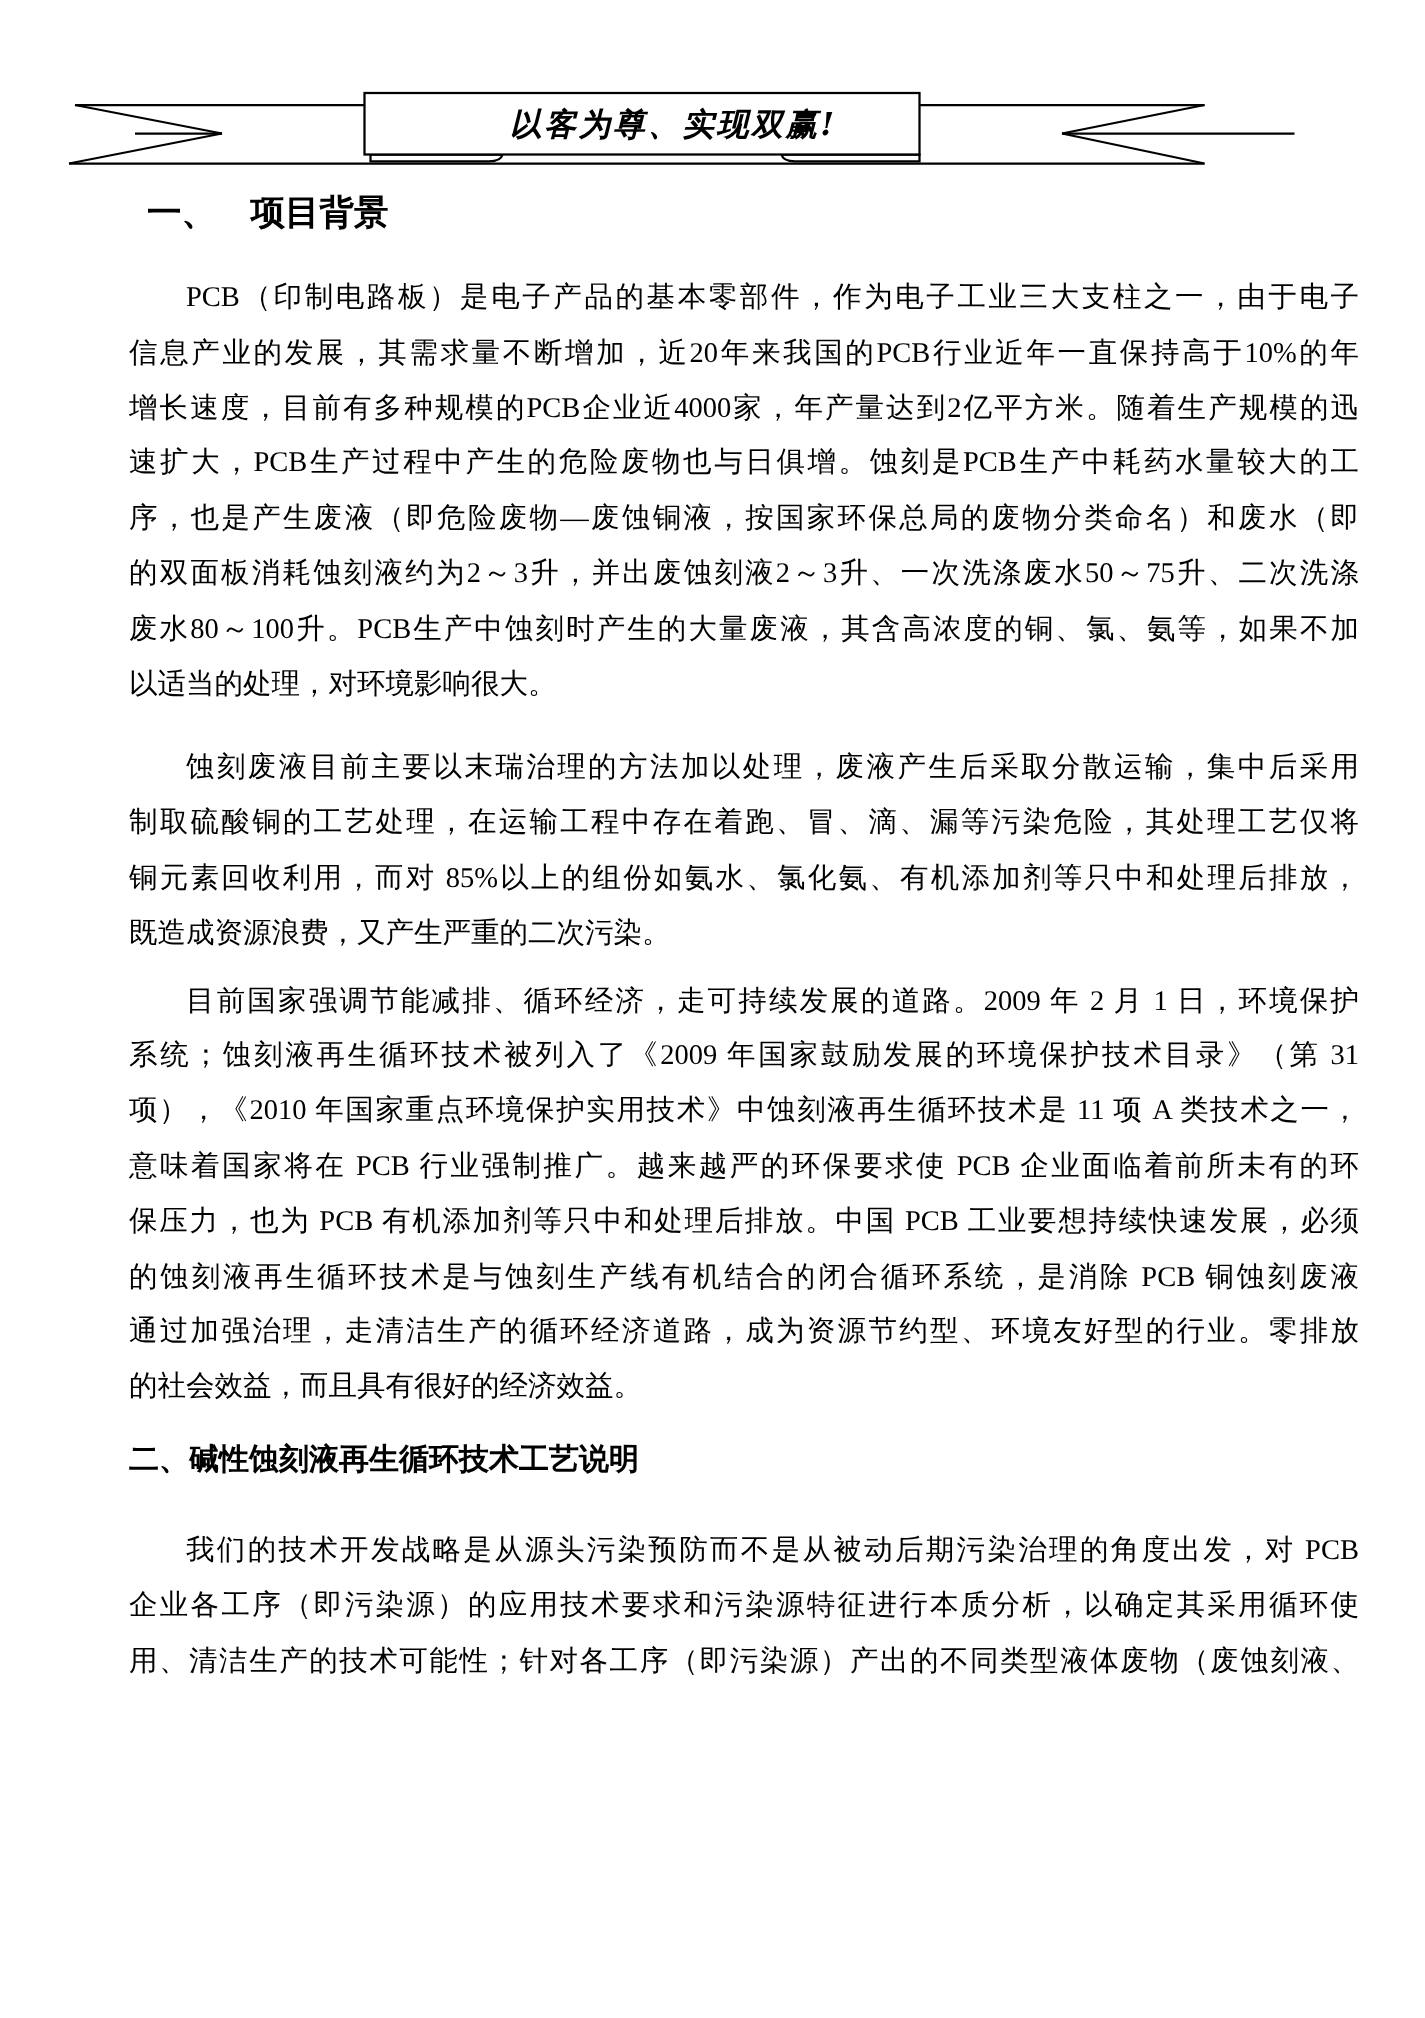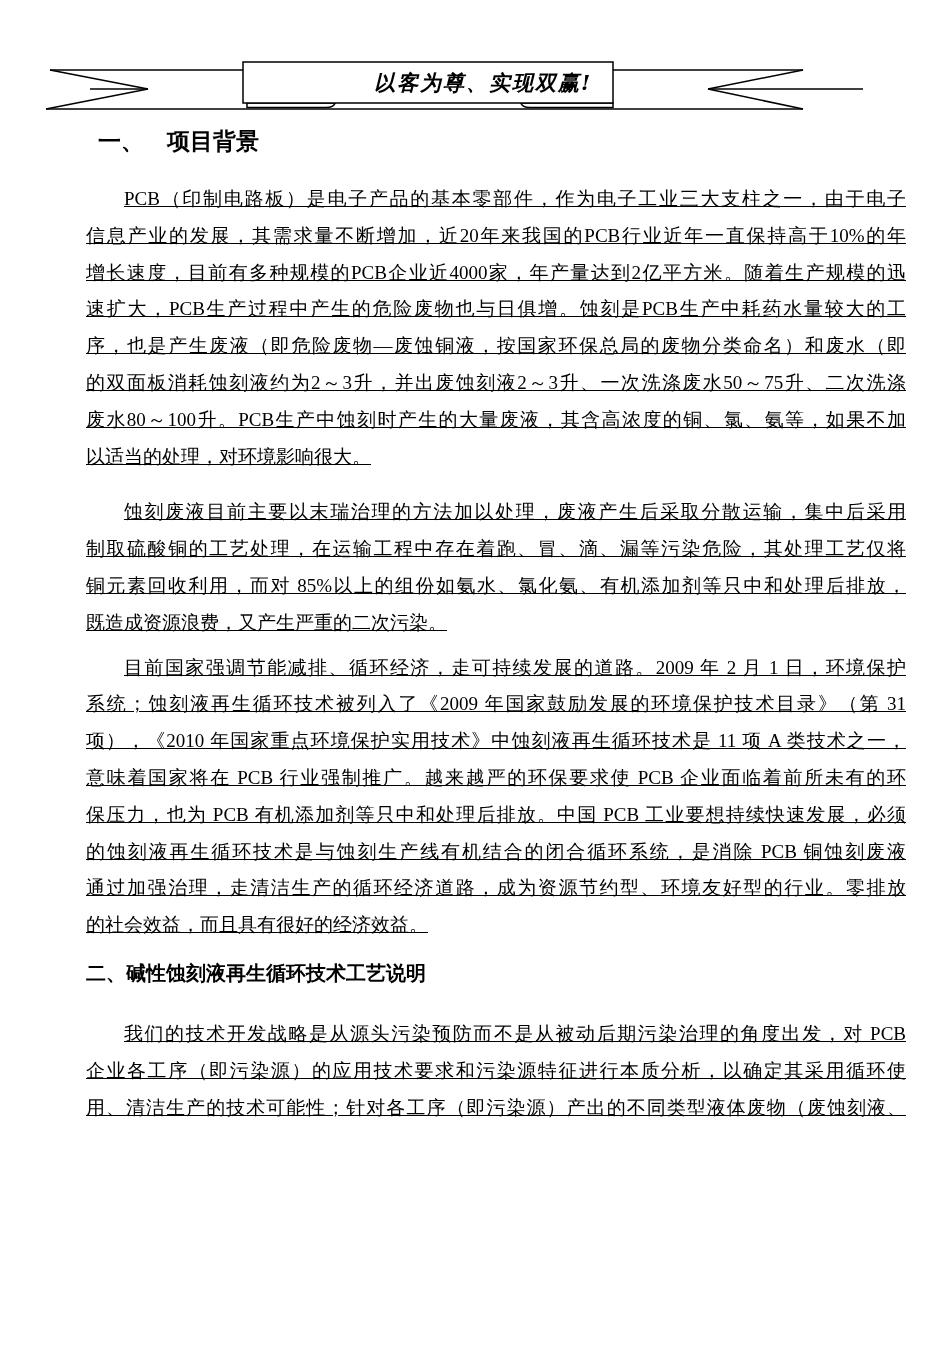--- a/index.html
+++ b/index.html
@@ -9,41 +9,41 @@
     color:#000000;
     font-family:"Liberation Serif","DejaVu Serif",serif;
     overflow:hidden;
   }
   .page { position:relative; width:950px; height:1345px; background:#ffffff; }
 
   
   .banner { position:relative; width:860px; height:62px; margin:56px 0 0 45px; }
   .banner svg { position:absolute; left:0; top:0; }
   .banner-text {
-    position:absolute; left:216px; top:6px; width:444px; height:41px;
+    position:absolute; left:182px; top:6px; width:444px; height:41px;
     line-height:41px; text-align:center;
     font-size:21px; font-style:italic; font-weight:bold;
     letter-spacing:2px;
     font-family:"DejaVu Serif","Liberation Serif",serif;
   }
 
   
   .doc { margin-left:86px; width:820px; }
 
   .h1 {
     margin:8px 0 0 12px;
     font-size:23px; line-height:30px; font-weight:bold;
     font-family:Liberation Sans, sans-serif;
   }
   .h2 {
     margin:12px 0 0 0;
     font-size:20px; line-height:34px; font-weight:bold;
   }
 
-  .para { width:820px;text-decoration:underline; }
+  .para { width:820px; }
   .p1 { margin-top:25px; }
   .p2 { margin-top:19px; }
   .p3 { margin-top:8px; }
   .p4 { margin-top:26px; }
 
   .doc-line {
     font-size:19px; line-height:36.8px;
     text-align:justify; text-align-last:justify;
     white-space:normal;
   }

